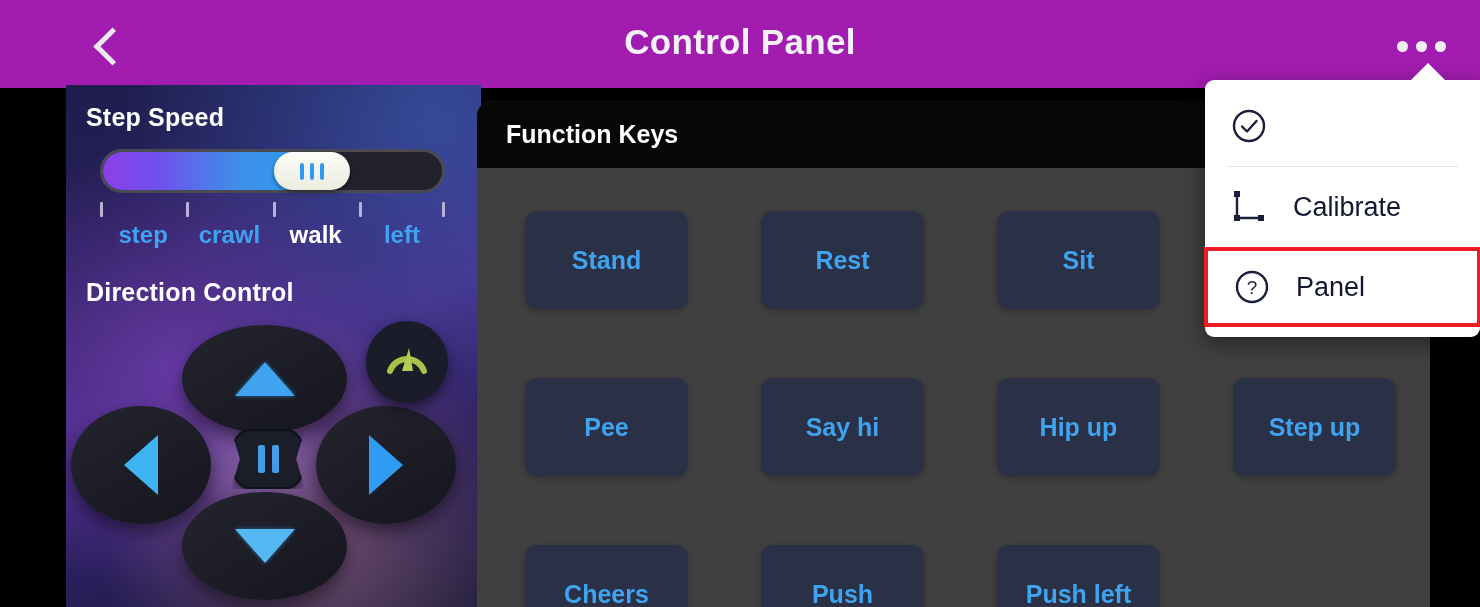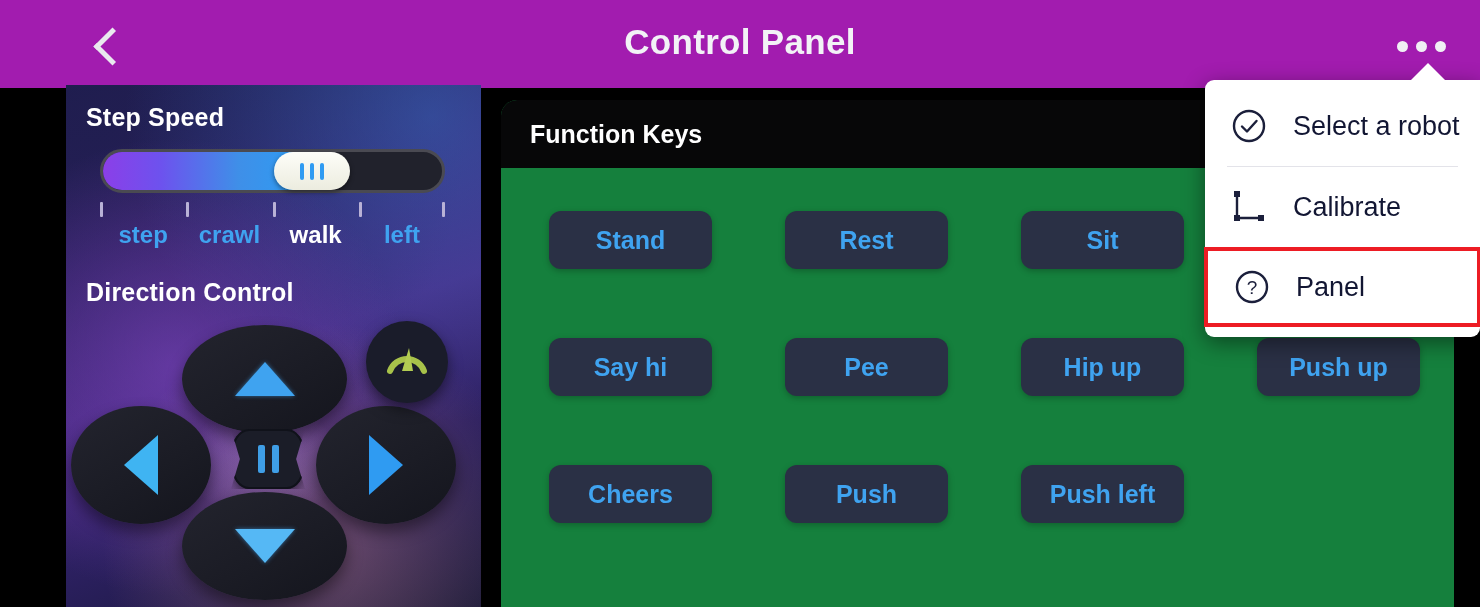--- a/index.html
+++ b/index.html
@@ -109,34 +109,34 @@
   #dpad-stop span{width:7px;height:28px;background:#3f9ee6;border-radius:2px;display:block;}
   #speed-gauge-btn{
     position:absolute;left:295px;top:4px;width:82px;height:82px;border-radius:50%;
     background:#1a1c2a;box-shadow:0 6px 14px rgba(0,0,0,.5);
     display:flex;align-items:center;justify-content:center;cursor:pointer;
   }
 
   
   .fk-panel{
     position:absolute;left:477px;top:100px;width:953px;height:507px;
-    border-radius:16px 16px 0 0;overflow:hidden;background:#15803d;margin-left:24px;
+    border-radius:16px 16px 0 0;overflow:hidden;background:#404040;
   }
   .fk-header{
     position:absolute;left:0;top:0;width:100%;height:68px;background:#070708;
     display:flex;align-items:center;
   }
   .fk-header span{color:#fff;font-size:25px;font-weight:700;margin-left:29px;}
   .fk-grid{
     position:absolute;left:0;top:68px;width:100%;
     display:grid;grid-template-columns:repeat(4,236px);
     column-gap:0;row-gap:0;padding:43px 0 0 48px;box-sizing:border-box;
   }
   .fk-btn{
-    width:163px;height:58px;border-radius:12px;background:#2a3045;
+    width:163px;height:98px;border-radius:12px;background:#2a3045;
     display:flex;align-items:center;justify-content:center;
     color:#3fa3f0;font-size:25px;font-weight:700;cursor:pointer;
     margin-bottom:69px;box-shadow:0 2px 6px rgba(0,0,0,.25);
   }
 
   
   .menu{
     position:absolute;right:0px;top:80px;width:275px;
     background:#fff;border-radius:9px 0 9px 9px;
     box-shadow:0 6px 22px rgba(0,0,0,.45);
@@ -236,41 +236,40 @@
 
   <div class="fk-panel">
     <div class="fk-header">
       <span>Function Keys</span>
     </div>
     <div class="fk-grid" id="fk-grid">
         <div class="fk-btn" style="color: rgb(63, 163, 240);">Stand</div>
         <div class="fk-btn" style="color: rgb(63, 163, 240);">Rest</div>
         <div class="fk-btn" style="color: rgb(63, 163, 240);">Sit</div>
         <div class="fk-btn" style="visibility: hidden;"></div>
+        <div class="fk-btn" style="color: rgb(63, 163, 240);">Pee</div>
         <div class="fk-btn" style="color: rgb(63, 163, 240);">Say hi</div>
-        <div class="fk-btn" style="color: rgb(63, 163, 240);">Pee</div>
         <div class="fk-btn" style="color: rgb(63, 163, 240);">Hip up</div>
-        <div class="fk-btn" style="color: rgb(63, 163, 240);">Push up</div>
+        <div class="fk-btn" style="color: rgb(63, 163, 240);">Step up</div>
         <div class="fk-btn" style="color: rgb(63, 163, 240);">Cheers</div>
         <div class="fk-btn" style="color: rgb(63, 163, 240);">Push</div>
         <div class="fk-btn" style="color: rgb(63, 163, 240);">Push left</div>
       </div>
   </div>
 
   <div class="menu">
     <div class="menu-arrow"></div>
     <div id="menu-list">
         <div class="menu-item">
           <span class="micon">
             <svg width="38" height="38" viewBox="0 0 38 38">
               <circle cx="19" cy="19" r="15" fill="none" stroke="#1b1f3b" stroke-width="2.4"></circle>
               <path d="M12 19.5 L17 24.5 L26.5 14" fill="none" stroke="#1b1f3b" stroke-width="2.4" stroke-linecap="round" stroke-linejoin="round"></path>
             </svg>
           </span>
-          <span class="mlabel">Select a robot</span>
         </div>
         <div class="menu-sep"></div>
         <div class="menu-item">
           <span class="micon">
             <svg width="38" height="38" viewBox="0 0 38 38">
               <path d="M7 6 L7 30 L31 30" fill="none" stroke="#1b1f3b" stroke-width="2.4"></path>
               <rect x="4" y="3" width="6" height="6" fill="#1b1f3b"></rect>
               <rect x="4" y="27" width="6" height="6" fill="#1b1f3b"></rect>
               <rect x="28" y="27" width="6" height="6" fill="#1b1f3b"></rect>
             </svg>

